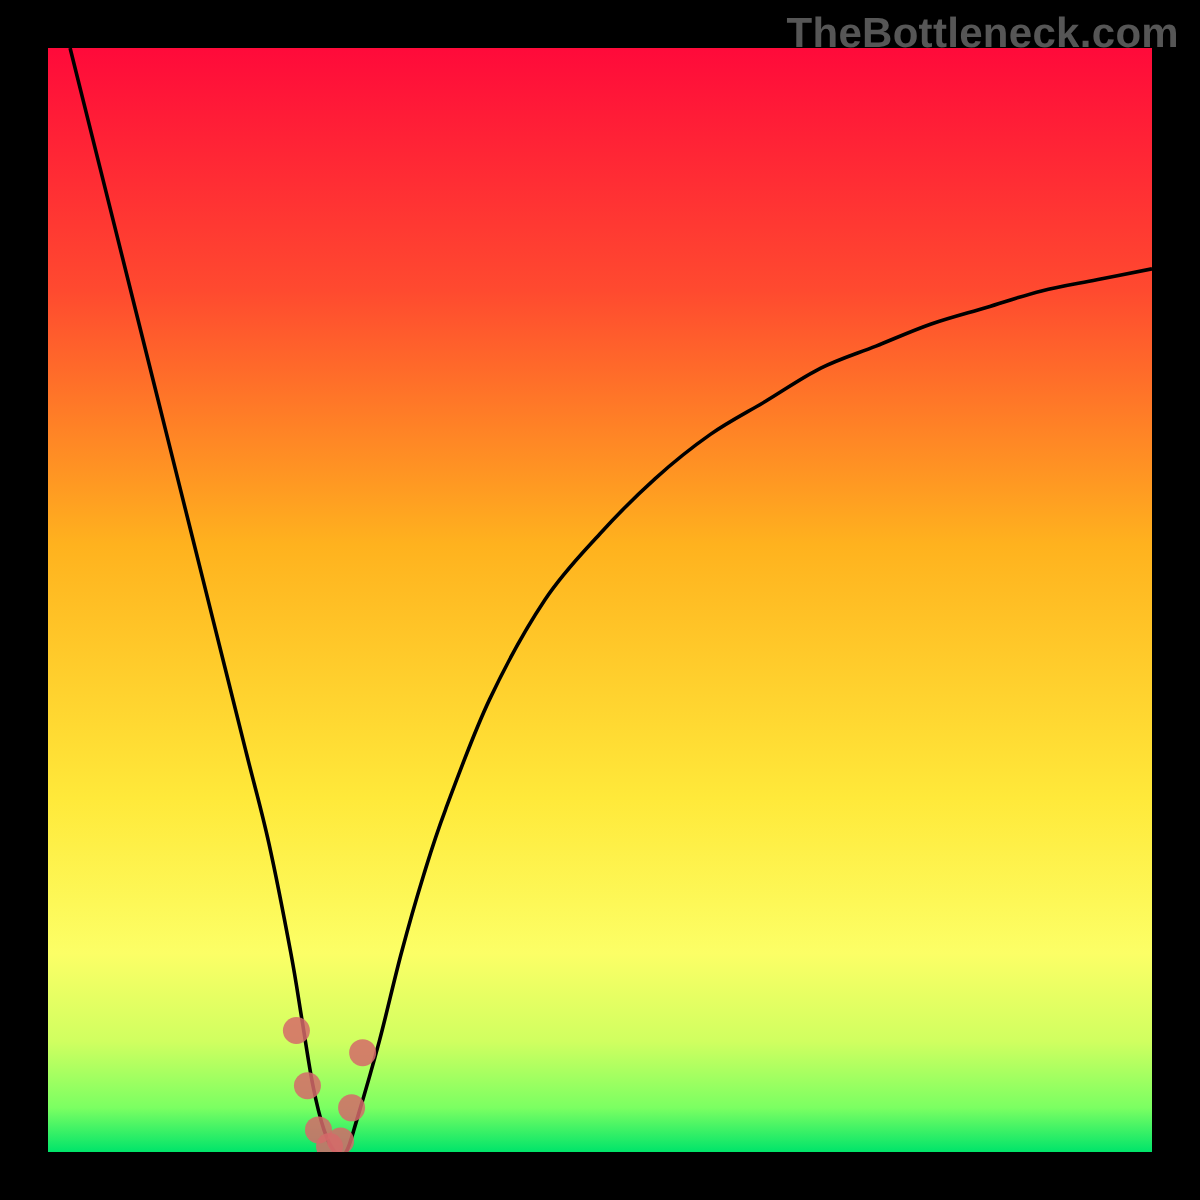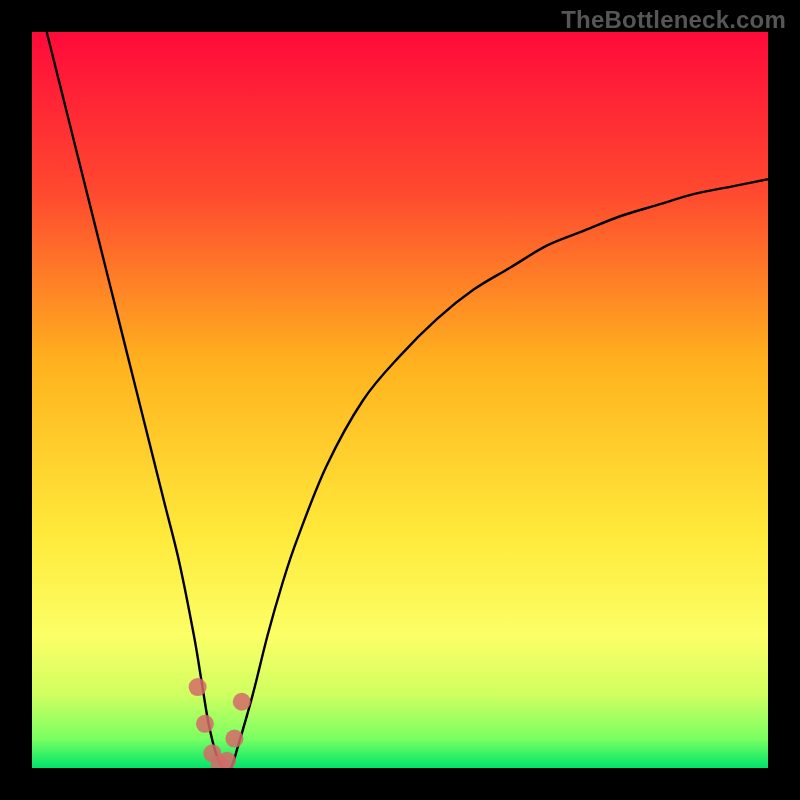--- a/index.html
+++ b/index.html
@@ -32,21 +32,21 @@
     left: 0;
     top: 0;
     width: 100%;
     height: 100%;
   }
   .watermark {
     position: absolute;
     top: 6px;
     right: 14px;
     font-family: Arial, Helvetica, sans-serif;
-    font-size: 24px;
+    font-size: 28px;
     font-weight: 600;
     color: #565656;
     letter-spacing: 0.2px;
   }
   svg.curve {
     position: absolute;
     left: 0;
     top: 0;
     width: 100%;
     height: 100%;

